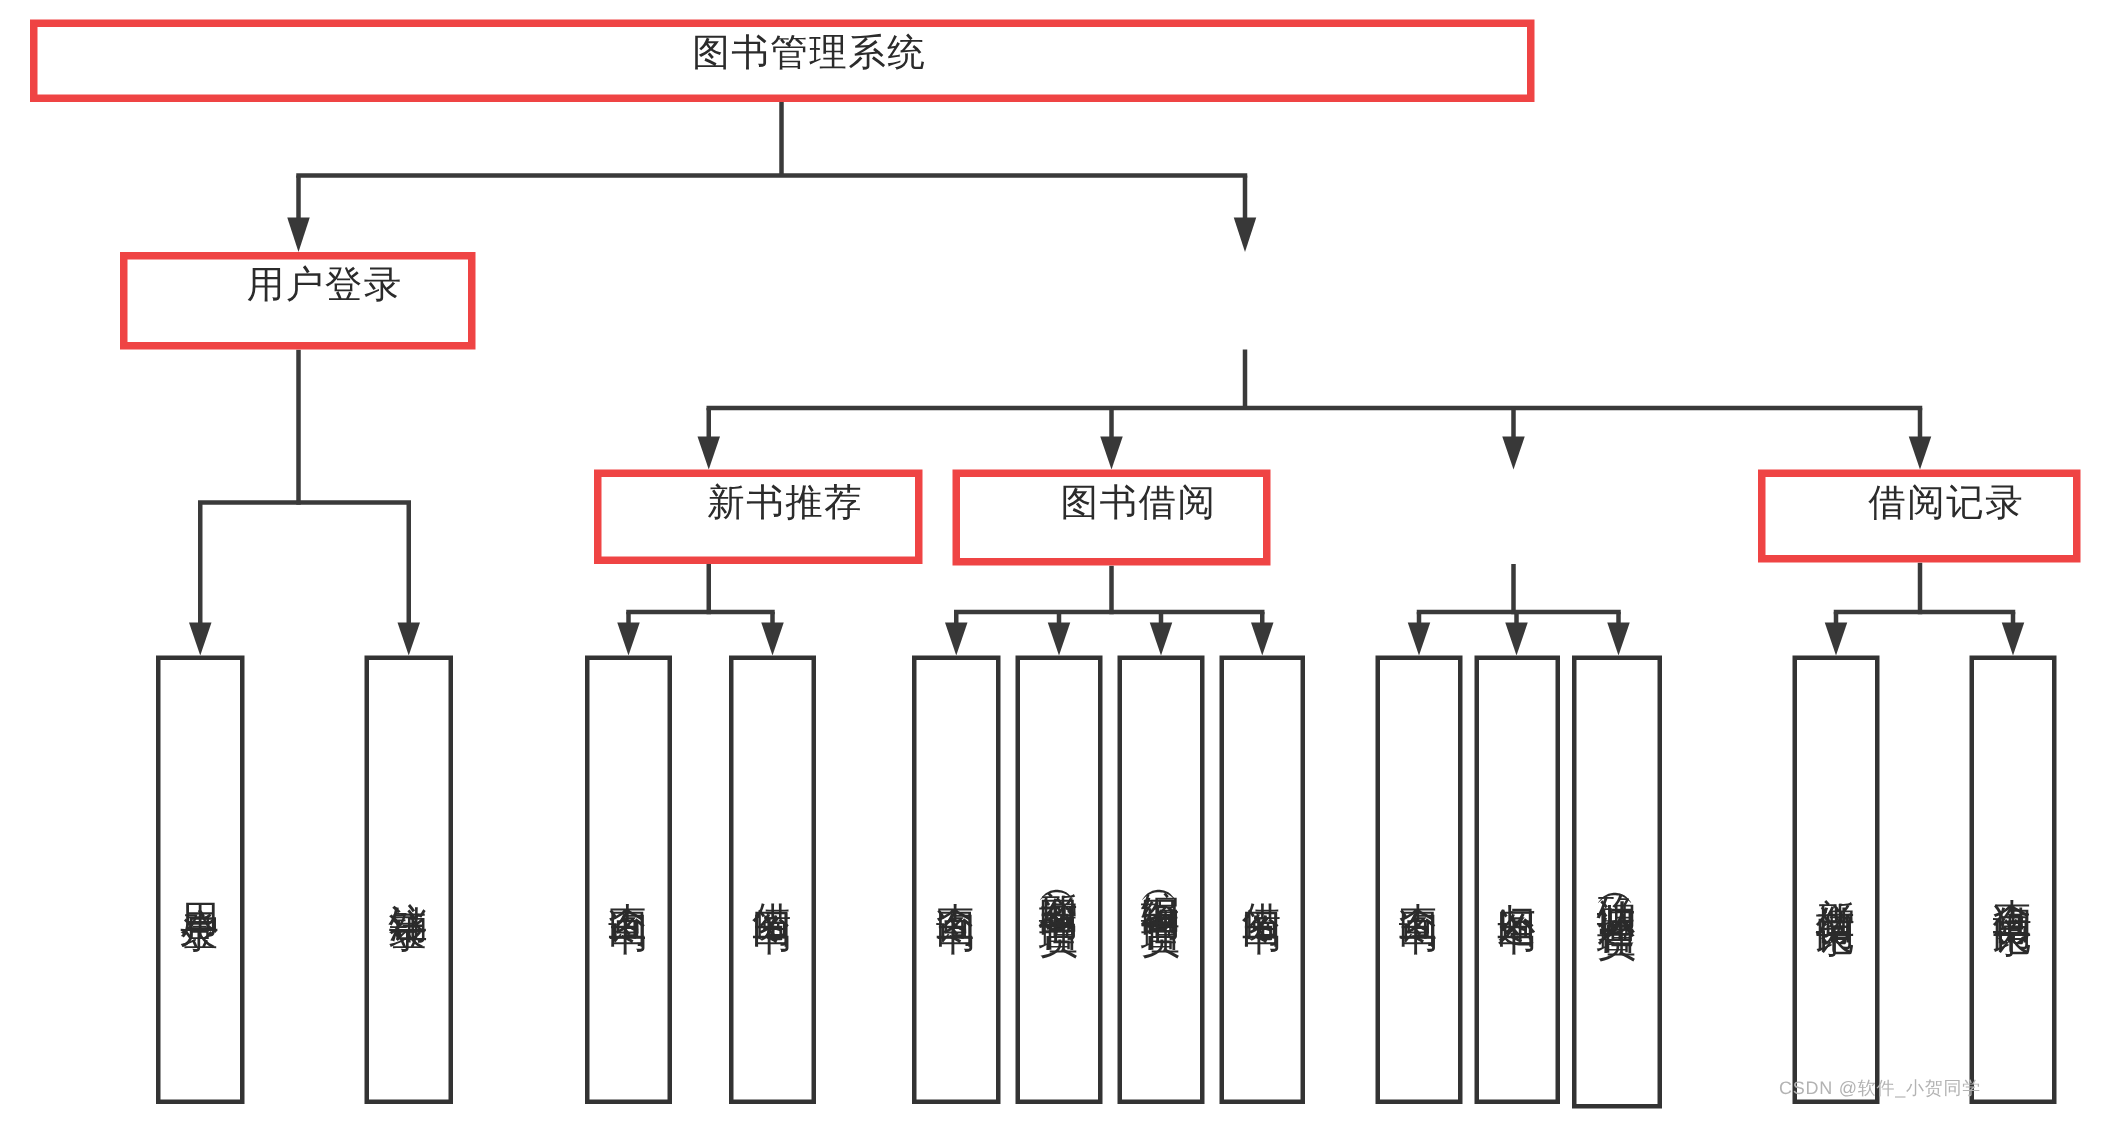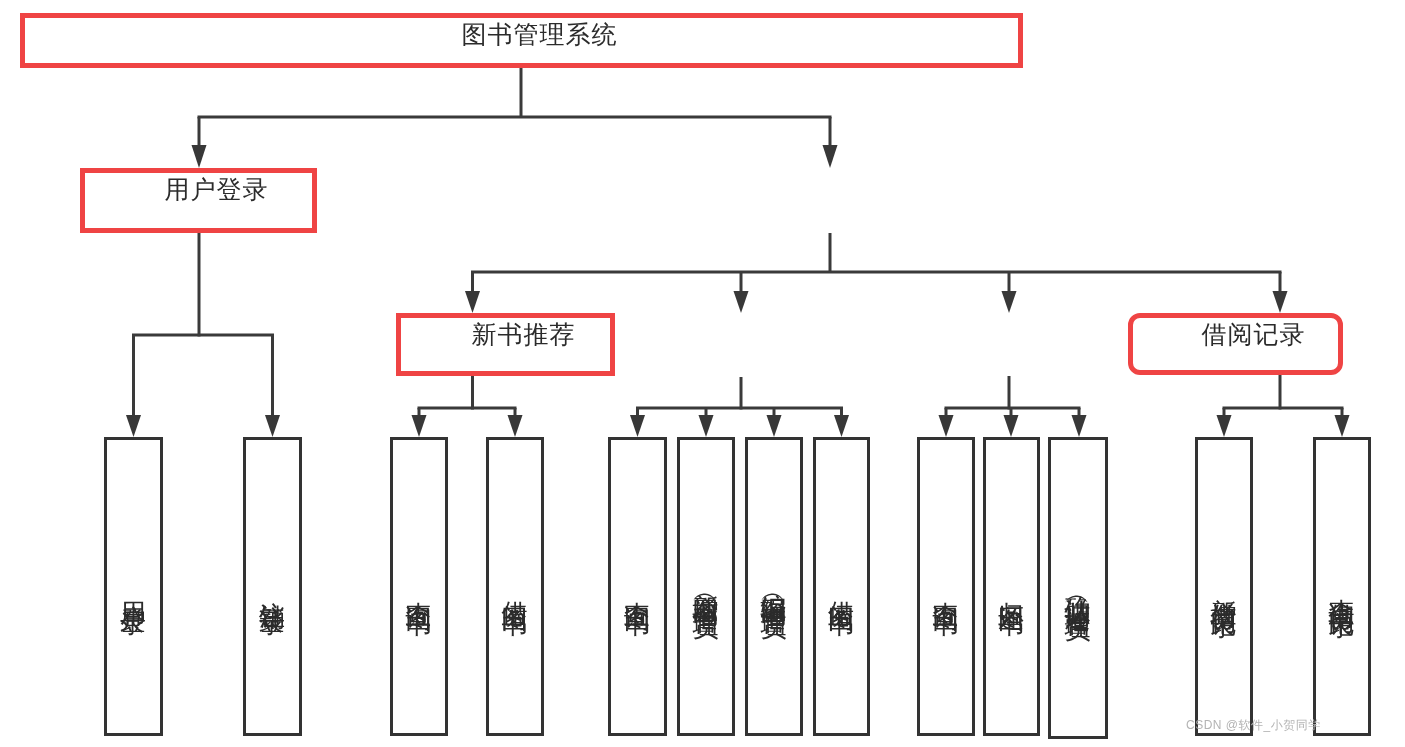--- a/index.html
+++ b/index.html
@@ -113,21 +113,24 @@
     <span>图书管理系统</span>
   </div>
 
   <div class="box" style="left:80px; top:168px; width:237px; height:65px;">
     <span>用户登录</span>
   </div>
 
   <div class="box" style="left:363px; top:313px; width:219px; height:63px;margin-left:33px;">
     <span>新书推荐</span>
   </div>
-  <div class="box" style="left:1128px; top:313px; width:215px; height:62px;border-radius:12px;">
+  <div class="box" style="left:635px; top:313px; width:212px; height:64px;">
+    <span>图书借阅</span>
+  </div>
+  <div class="box" style="left:1172px; top:313px; width:215px; height:62px;">
     <span>借阅记录</span>
   </div>
 
   <div class="vbox" style="left:104px; top:437px; width:59px; height:299px;">
     <span class="vtext">用户登录</span>
   </div>
   <div class="vbox" style="left:243px; top:437px; width:59px; height:299px;">
     <span class="vtext">注销登录</span>
   </div>
 

